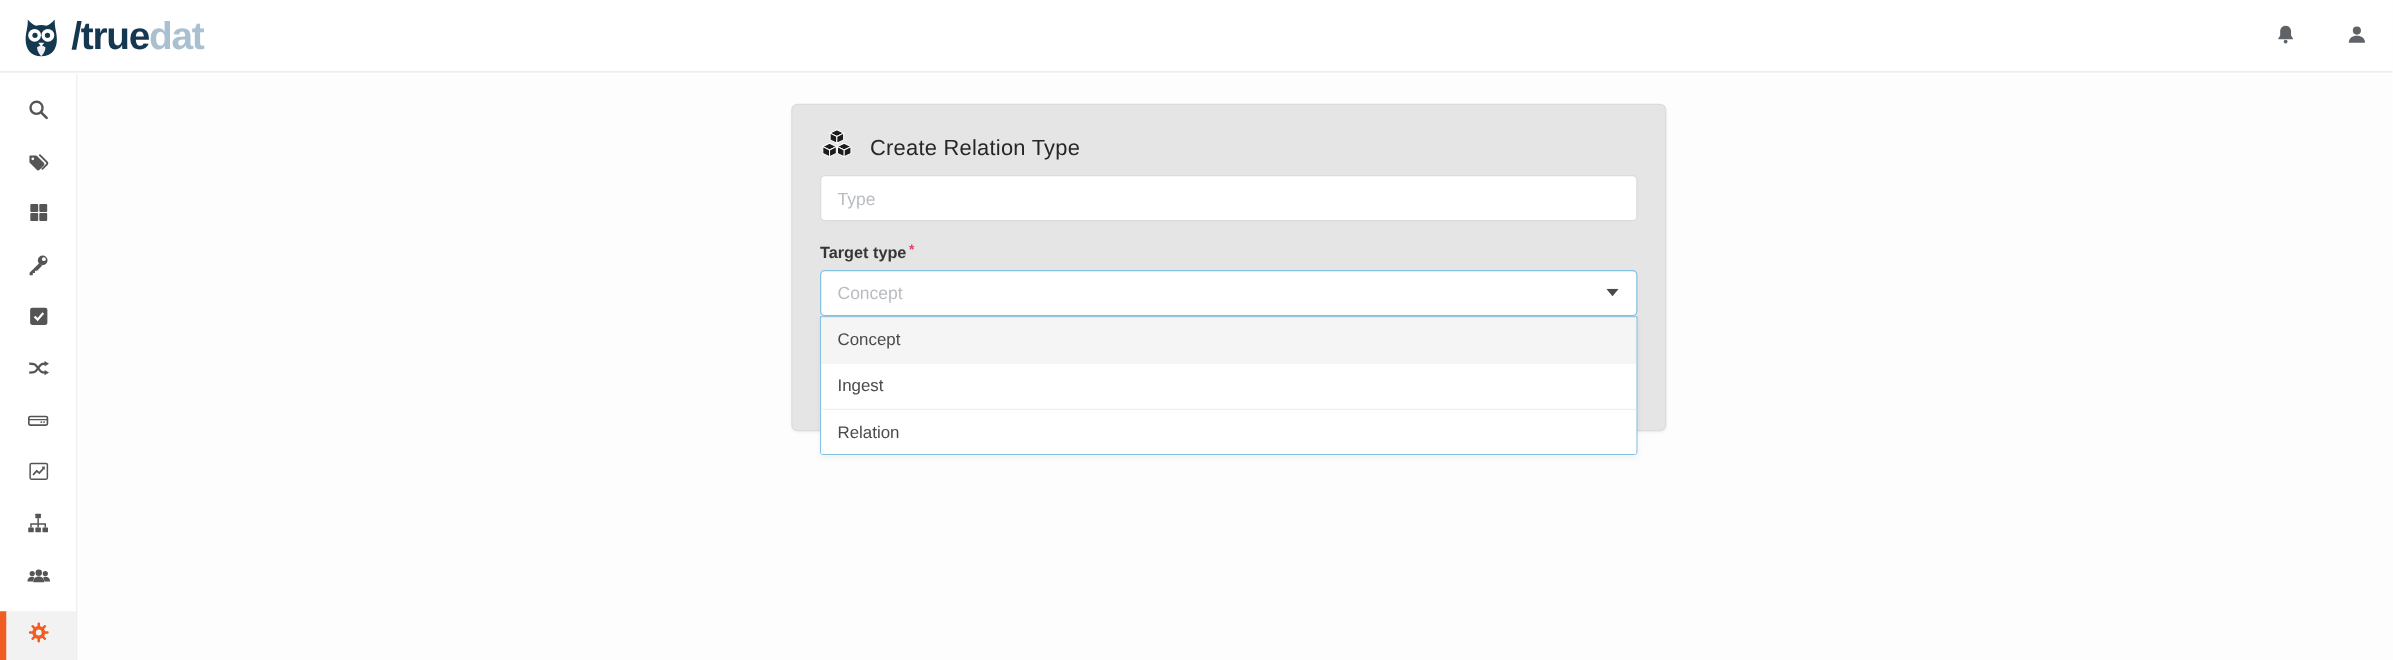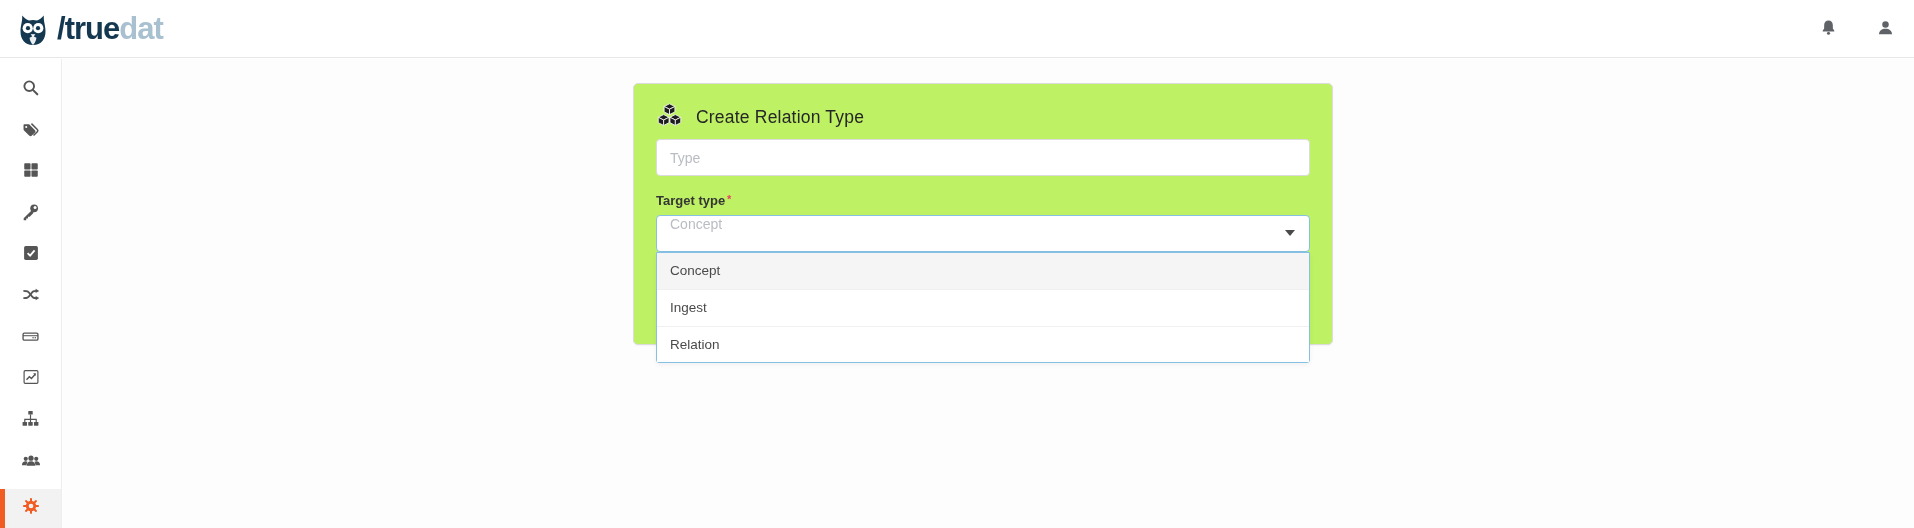--- a/index.html
+++ b/index.html
@@ -48,42 +48,42 @@
     cursor: pointer;
   }
 
   
   .main {
     position: absolute; top: 59px; left: 63px; right: 0; bottom: 0;
     background: #fdfdfd;
   }
   .card {
     position: absolute; left: 570px; top: 24px; width: 700px; height: 262px;
-    background: #bef264; border: 1px solid #dcdcdc; border-radius: 5px;
+    background: #e5e5e5; border: 1px solid #dcdcdc; border-radius: 5px;
     box-shadow: 0 1px 2px rgba(0,0,0,0.04);
     padding: 16px 22px;
   }
   .card-head { display: flex; align-items: center; gap: 13px; margin-top: 2px; }
   .card-title { margin: 0; font-size: 17.5px; font-weight: 500; color: #262626; letter-spacing: 0.2px; }
 
   .field-label { margin-top: 17px; font-size: 13px; font-weight: 700; color: #363636; line-height: 1.2; }
   .req { color: #ec3b5f; font-size: 11px; vertical-align: top; margin-left: 2px; font-weight: 700; }
 
   .text-input {
     margin-top: 6px; width: 100%; height: 37px;
     border: 1px solid #dbdbdb; border-radius: 4px;
     padding: 0 13px; font-size: 14px; color: #363636;
     font-family: "Liberation Sans", sans-serif; outline: none; background: #fff;
   }
   .text-input::placeholder { color: #b9bcc2; opacity: 1; }
 
   .select-box {
     margin-top: 6px; position: relative; height: 37px;
     border: 1px solid #86c0e2; border-radius: 4px;
-    display: flex; align-items: flex-start; padding: 0 13px;
+    display: flex; align-items: center; padding: 0 13px;
     font-size: 14px; background: #fff; cursor: pointer;
   }
   .select-placeholder { color: #b9bcc2; }
   .caret { position: absolute; right: 14px; top: 50%; transform: translateY(-50%); display: flex; }
 
   .dropdown-menu {
     position: absolute; top: calc(100% + 1px); left: -1px; right: -1px;
     background: #fff; border: 1px solid #86c0e2; border-radius: 0 0 3px 3px;
     z-index: 40; box-shadow: 0 2px 5px rgba(0,0,0,0.05);
   }

